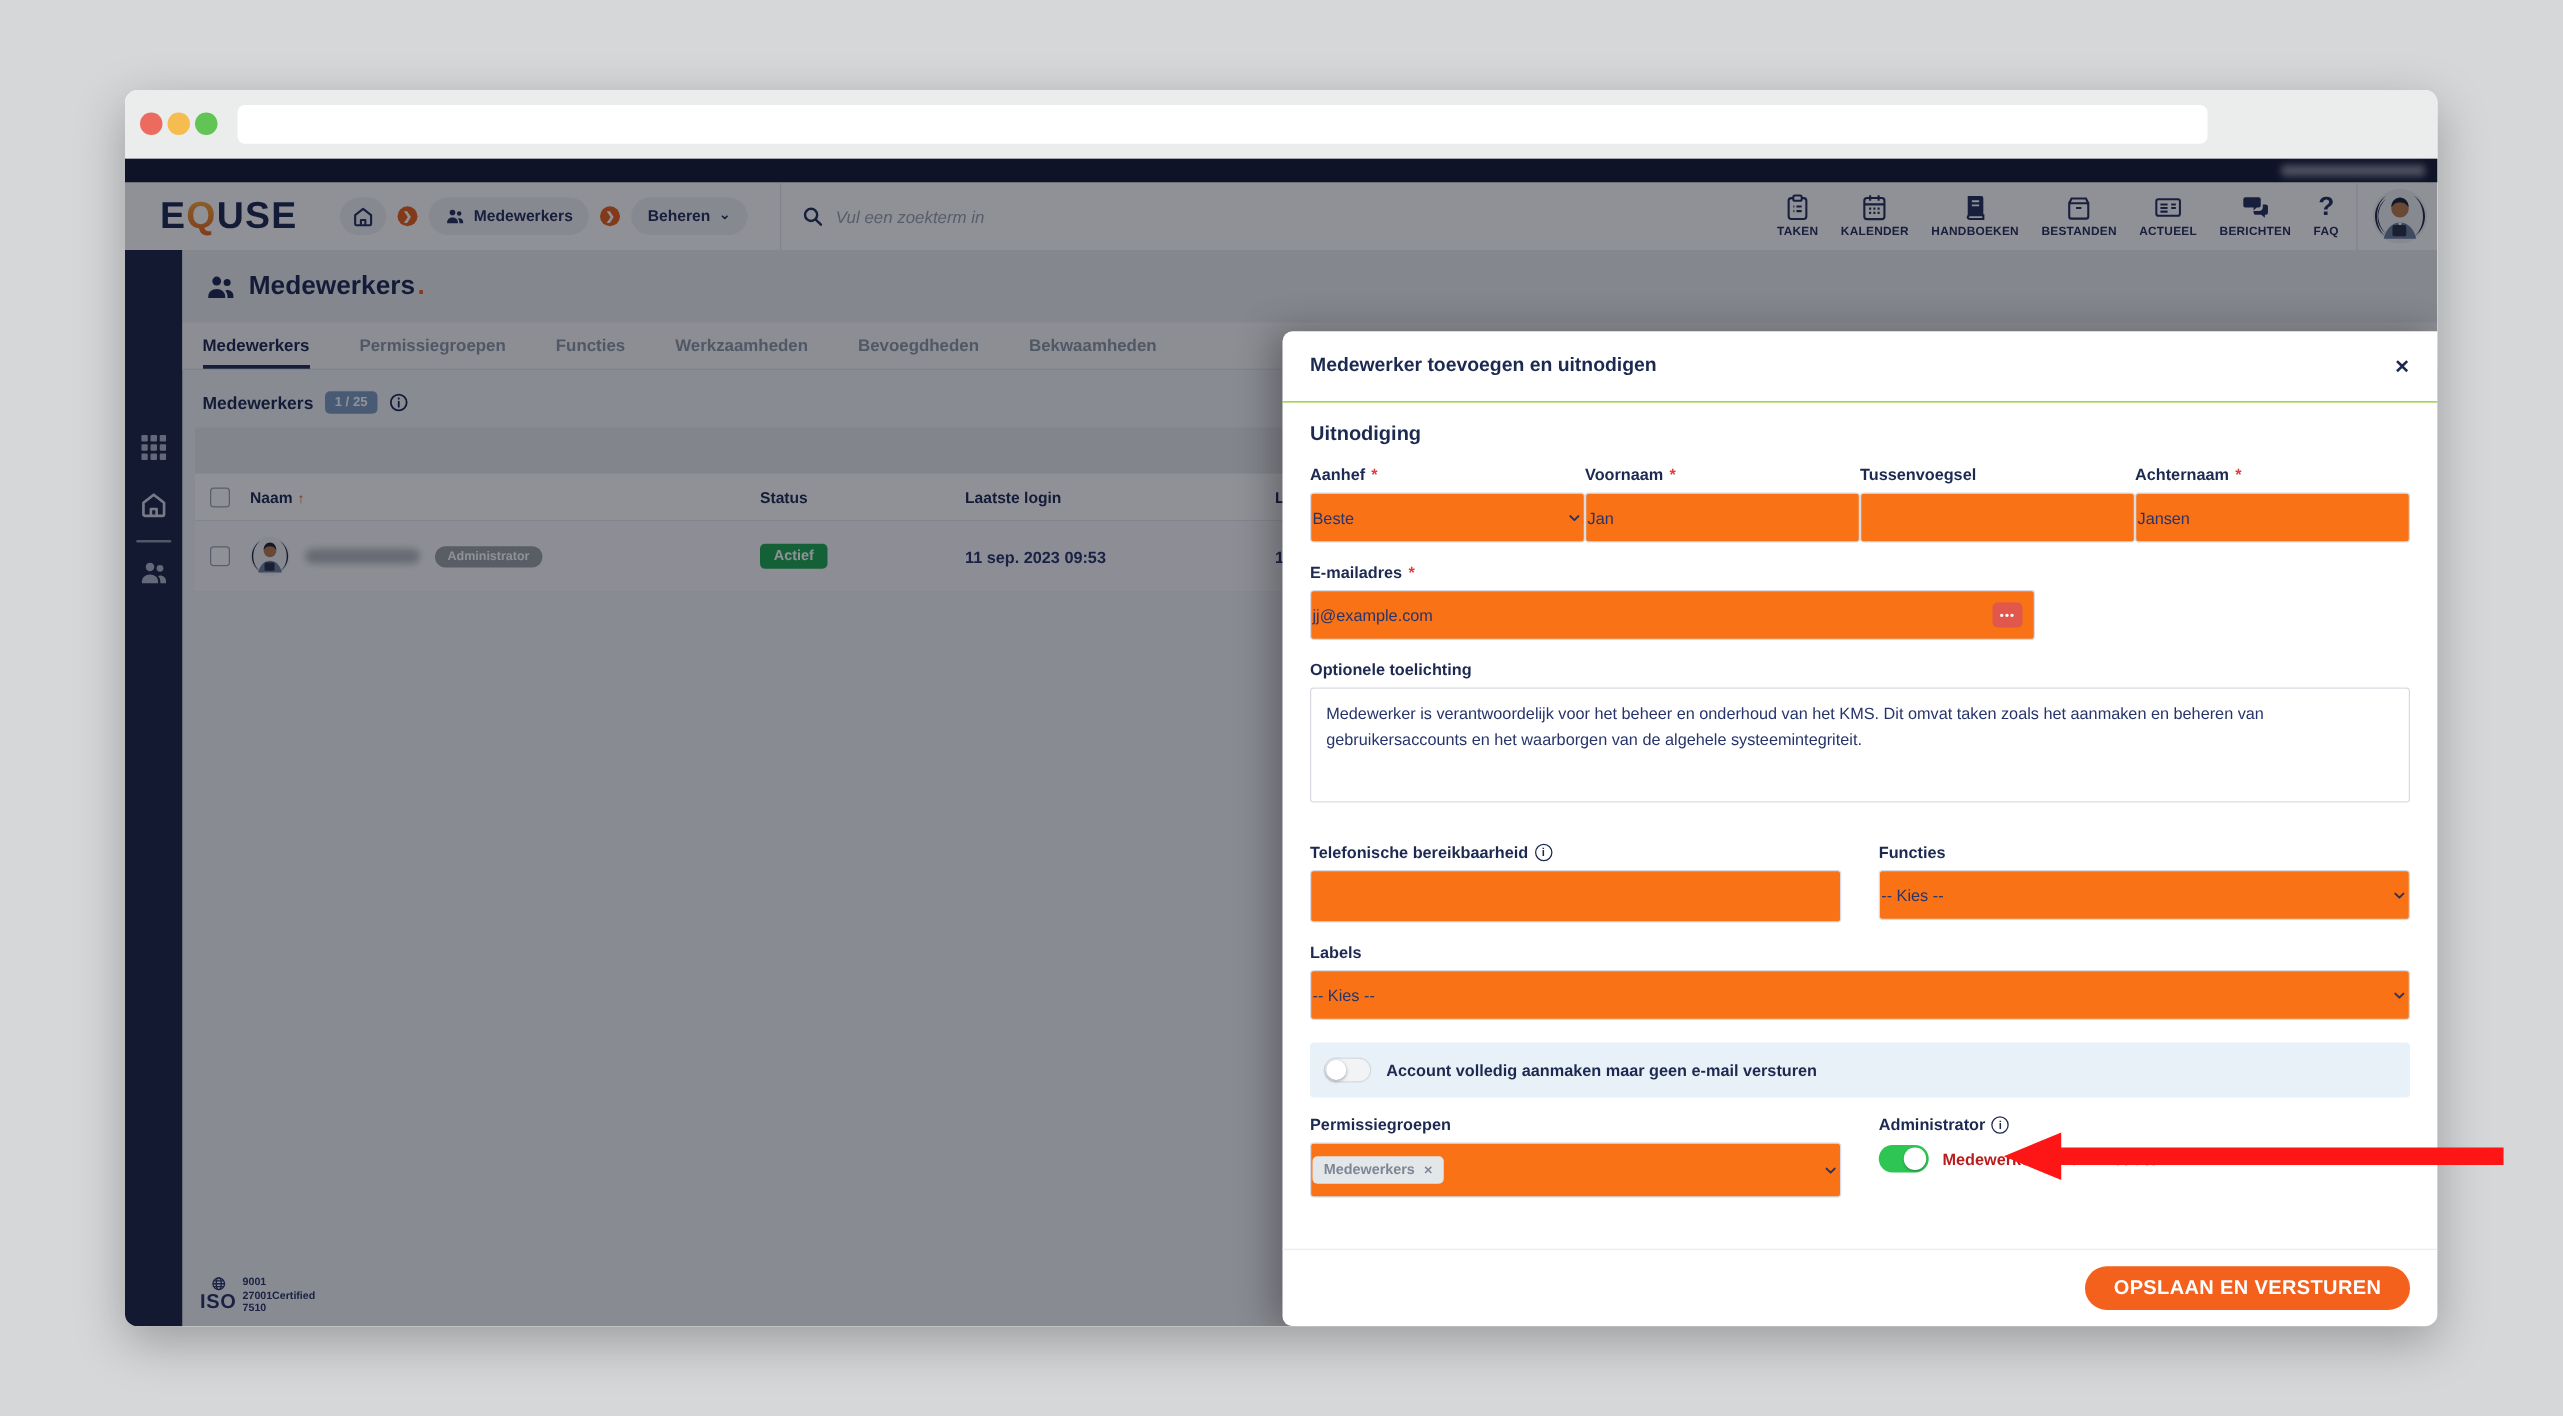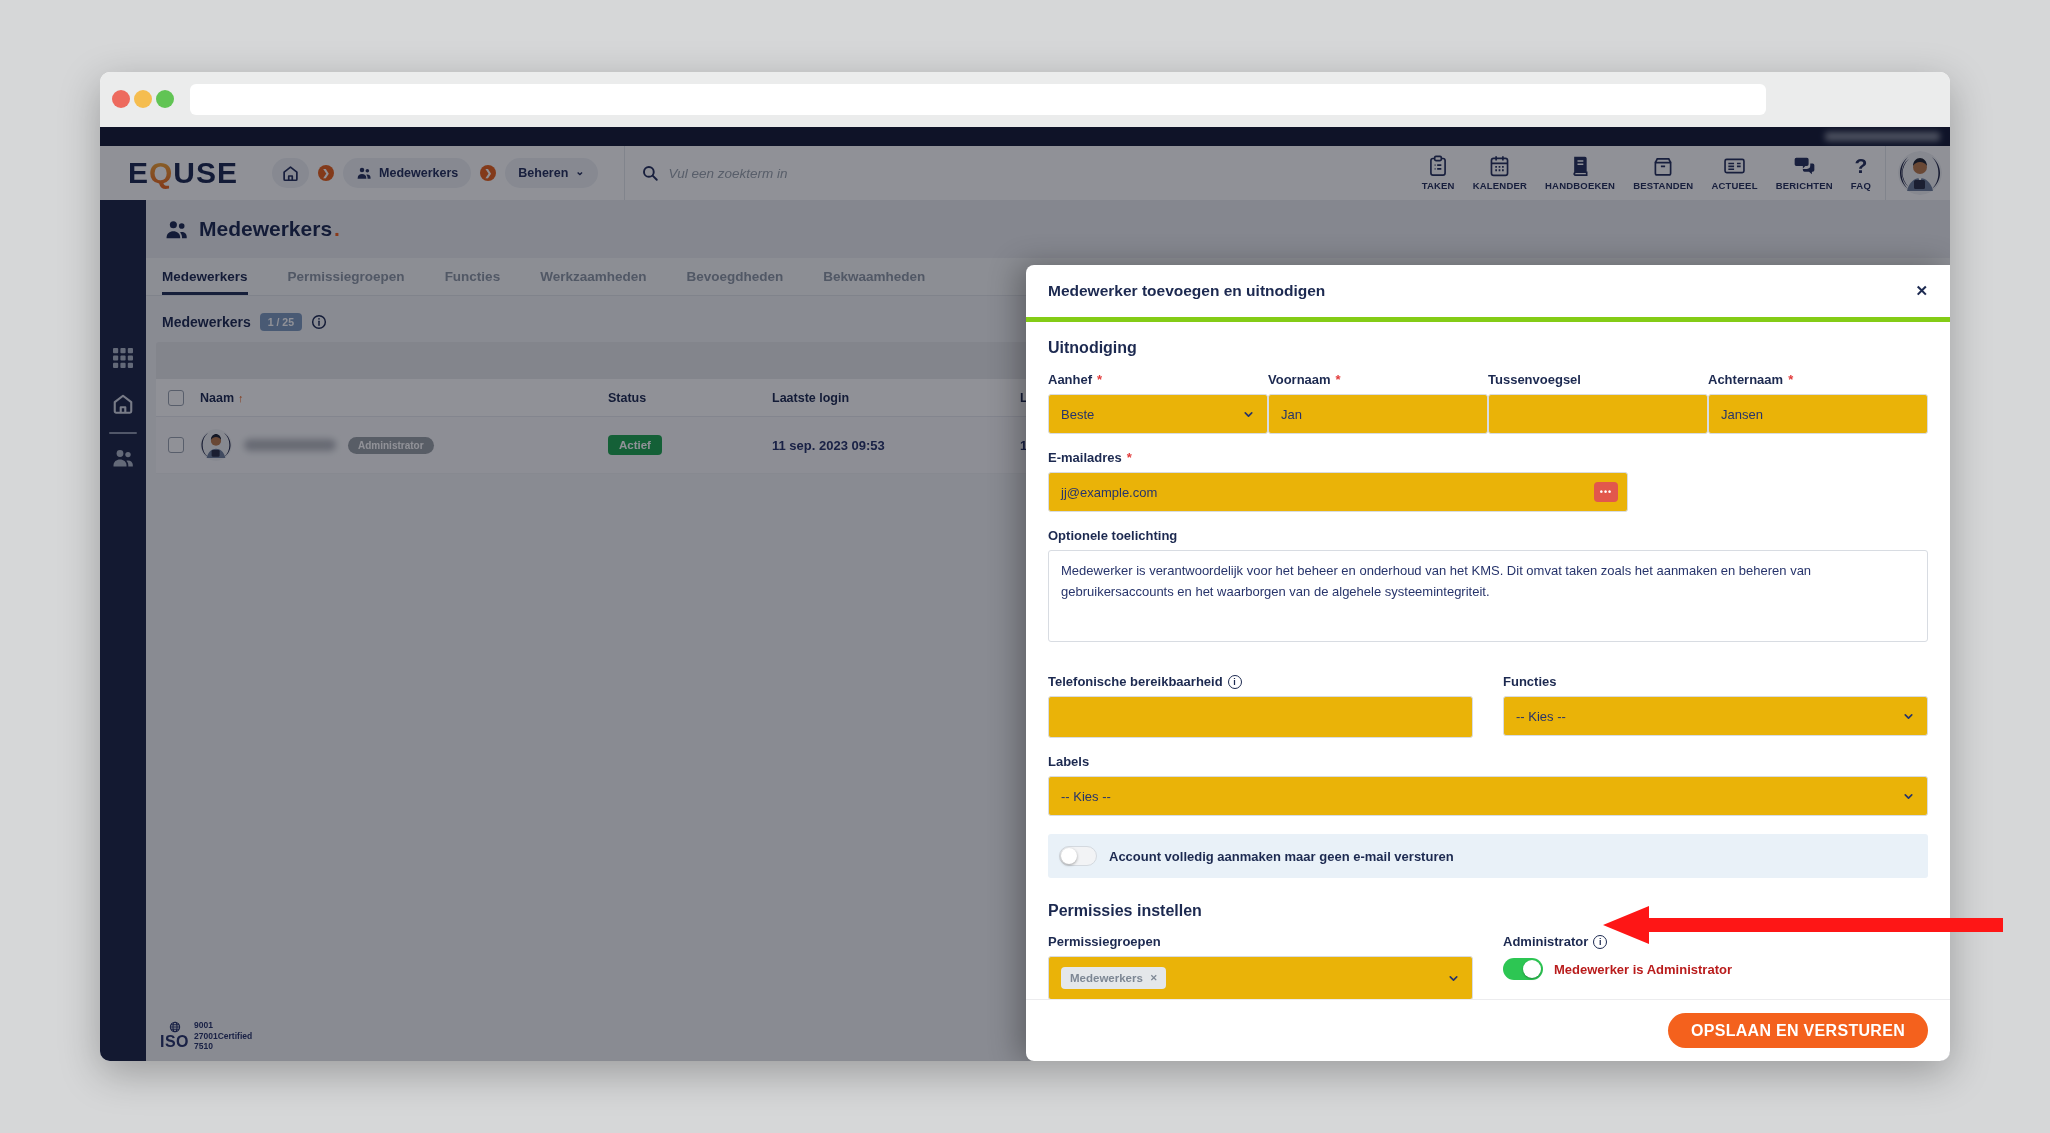--- a/index.html
+++ b/index.html
@@ -80,29 +80,29 @@
   .isofoot { position:absolute; left:14px; bottom:10px; display:flex; align-items:center; gap:5px; color:#27346b; }
   .isofoot .word { font-size:16px; font-weight:900; letter-spacing:.5px; }
   .isolines { display:flex; flex-direction:column; font-size:8.5px; font-weight:700; line-height:1.2; }
   .isoleft { display:flex; flex-direction:column; align-items:center; }
 
   
   .overlay { position:absolute; left:0; top:0; width:1850px; height:934px; background:rgba(8,12,24,.45); z-index:40; }
   .modal { position:absolute; left:926px; top:138px; width:924px; height:796px; background:#fff;
            border-radius:8px 0 0 8px; z-index:50; box-shadow:-8px 0 30px rgba(0,0,0,.30); }
   .m-head { height:57px; display:flex; align-items:center; justify-content:space-between; padding:0 22px;
-            border-bottom:5px solid #84cc16; }
+            border-bottom:1px solid #84cc16; }
   .m-title { font-size:15.5px; font-weight:800; color:#1c2950; }
   .m-close { font-size:15px; font-weight:800; color:#1c2950; cursor:pointer; }
   .m-body { padding:17px 22px 0 22px; }
   .m-section { font-size:16px; font-weight:800; color:#1c2950; }
   .f-label { font-size:13px; font-weight:800; color:#1c2950; margin-bottom:7px; display:flex; align-items:center; gap:5px; }
   .req { color:#e23b3b; }
-  .input, .select, .mselect { border:1px solid #d8dce2; border-radius:3px; background:#eab308;
-           font-size:13px; color:#27346b; display:flex; align-items:center; padding:0 12px; }
+  .input, .select, .mselect { border:1px solid #d8dce2; border-radius:3px; background:#f97316;
+           font-size:13px; color:#27346b; display:flex; align-items:center; padding:0 1px; }
   .input { height:40px; }
   .select { height:40px; justify-content:space-between; }
   .mselect { height:44px; justify-content:space-between; }
   .grid4 { display:grid; grid-template-columns:repeat(4,1fr); margin-top:15px; }
   .grid2 { display:grid; grid-template-columns:425px 425px; gap:30px; margin-top:32px; }
   .emailwrap { position:relative; width:580px; }
   .pm-icon { position:absolute; right:10px; top:10px; width:24px; height:20px; background:#e2574c; border-radius:4px;
              color:#fff; font-size:9px; font-weight:900; display:flex; align-items:center; justify-content:center; letter-spacing:1px; }
   .textarea { border:1px solid #d8dce2; border-radius:3px; height:92px; padding:10px 12px;
               font-size:13px; color:#27346b; line-height:1.6; margin-top:0; }
@@ -470,21 +470,20 @@
             </div>
           </div>
 
           <div class="blueband mt18">
             <div class="toggle-off">
                 <div class="knob"></div>
               </div>
             <span class="bl">Account volledig aanmaken maar geen e-mail versturen</span>
           </div>
 
-          <div class="m-section mt24">Permissies instellen</div>
 
           <div class="grid2 mt14" style="margin-top:14px;">
             <div>
               <div class="f-label">
                   <span>Permissiegroepen</span>
                 </div>
               <div class="mselect">
                 <span class="chip">
                   <span>Medewerkers</span>
                   <span class="x">✕</span>

